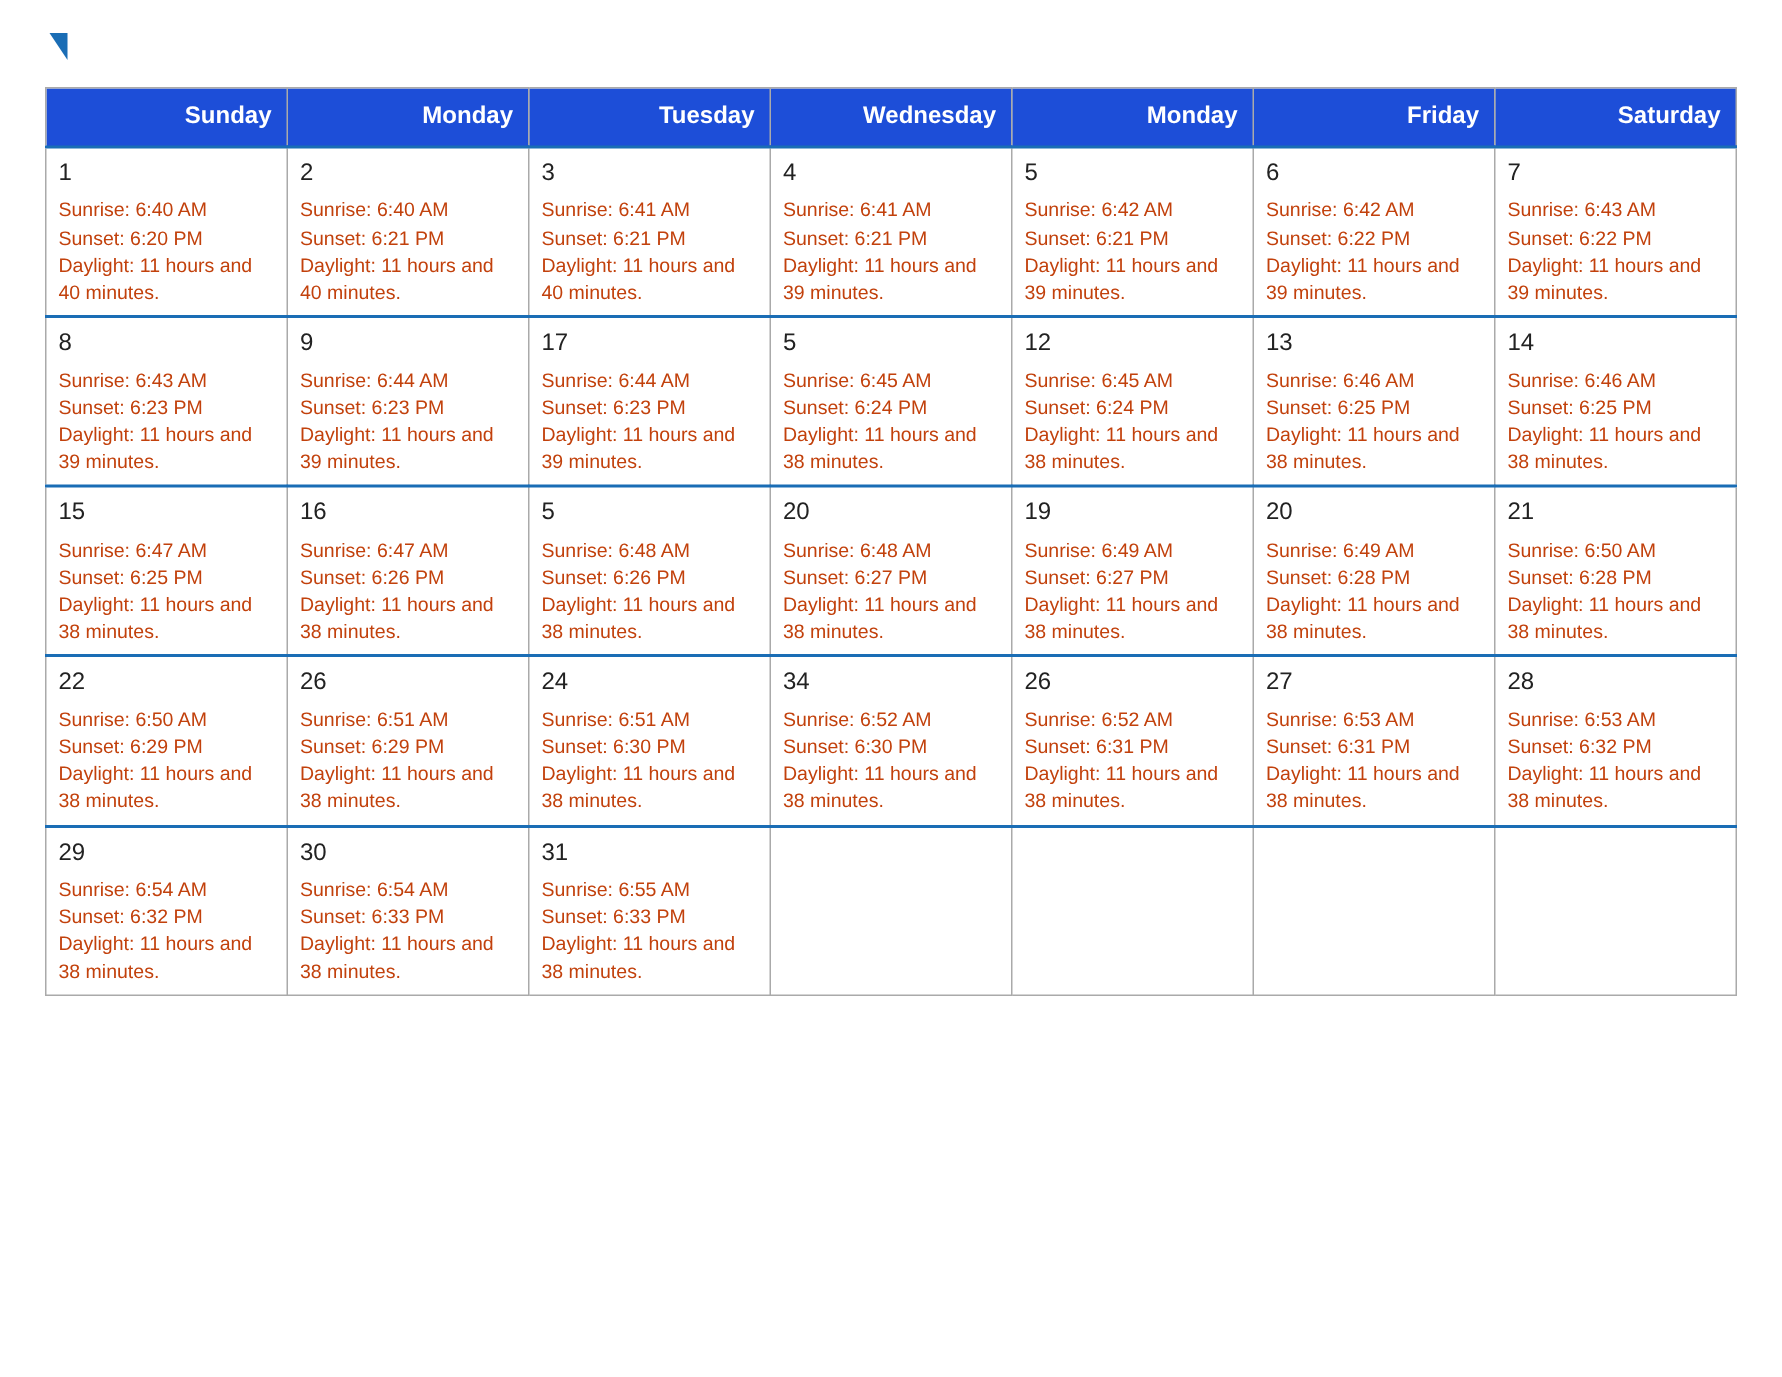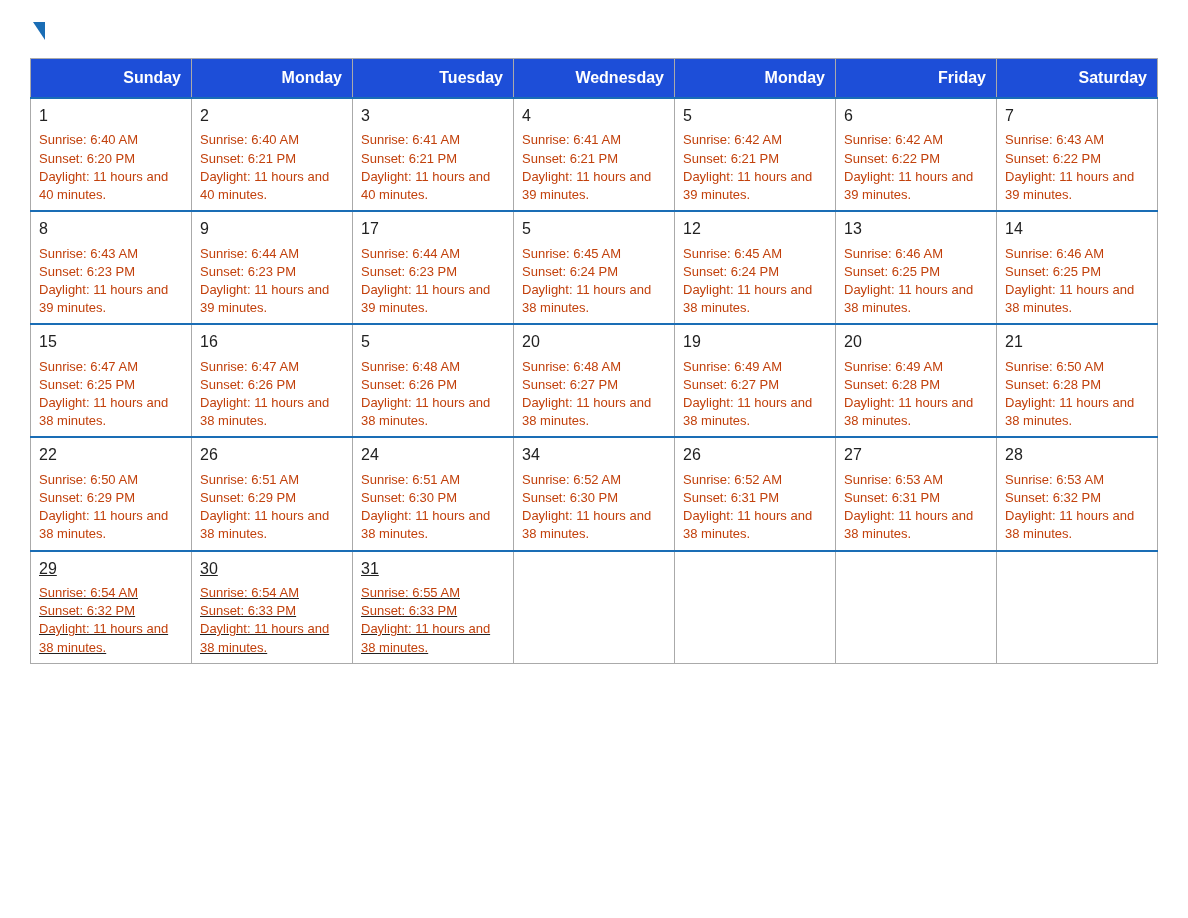--- a/index.html
+++ b/index.html
@@ -93,21 +93,20 @@
     }
     .day-info {
       color: #c2410c;
       font-size: 13px;
     }
     .calendar tr {
       border-bottom: 2px solid #1a6db5;
     }
     .calendar tbody tr:last-child {
       border-bottom: none;
-      text-decoration: underline;
     }
     .empty-cell {
       background: #fff;
     }
   </style>
 </head>
 <body>
 
 <div class="header">
   <div class="logo">

